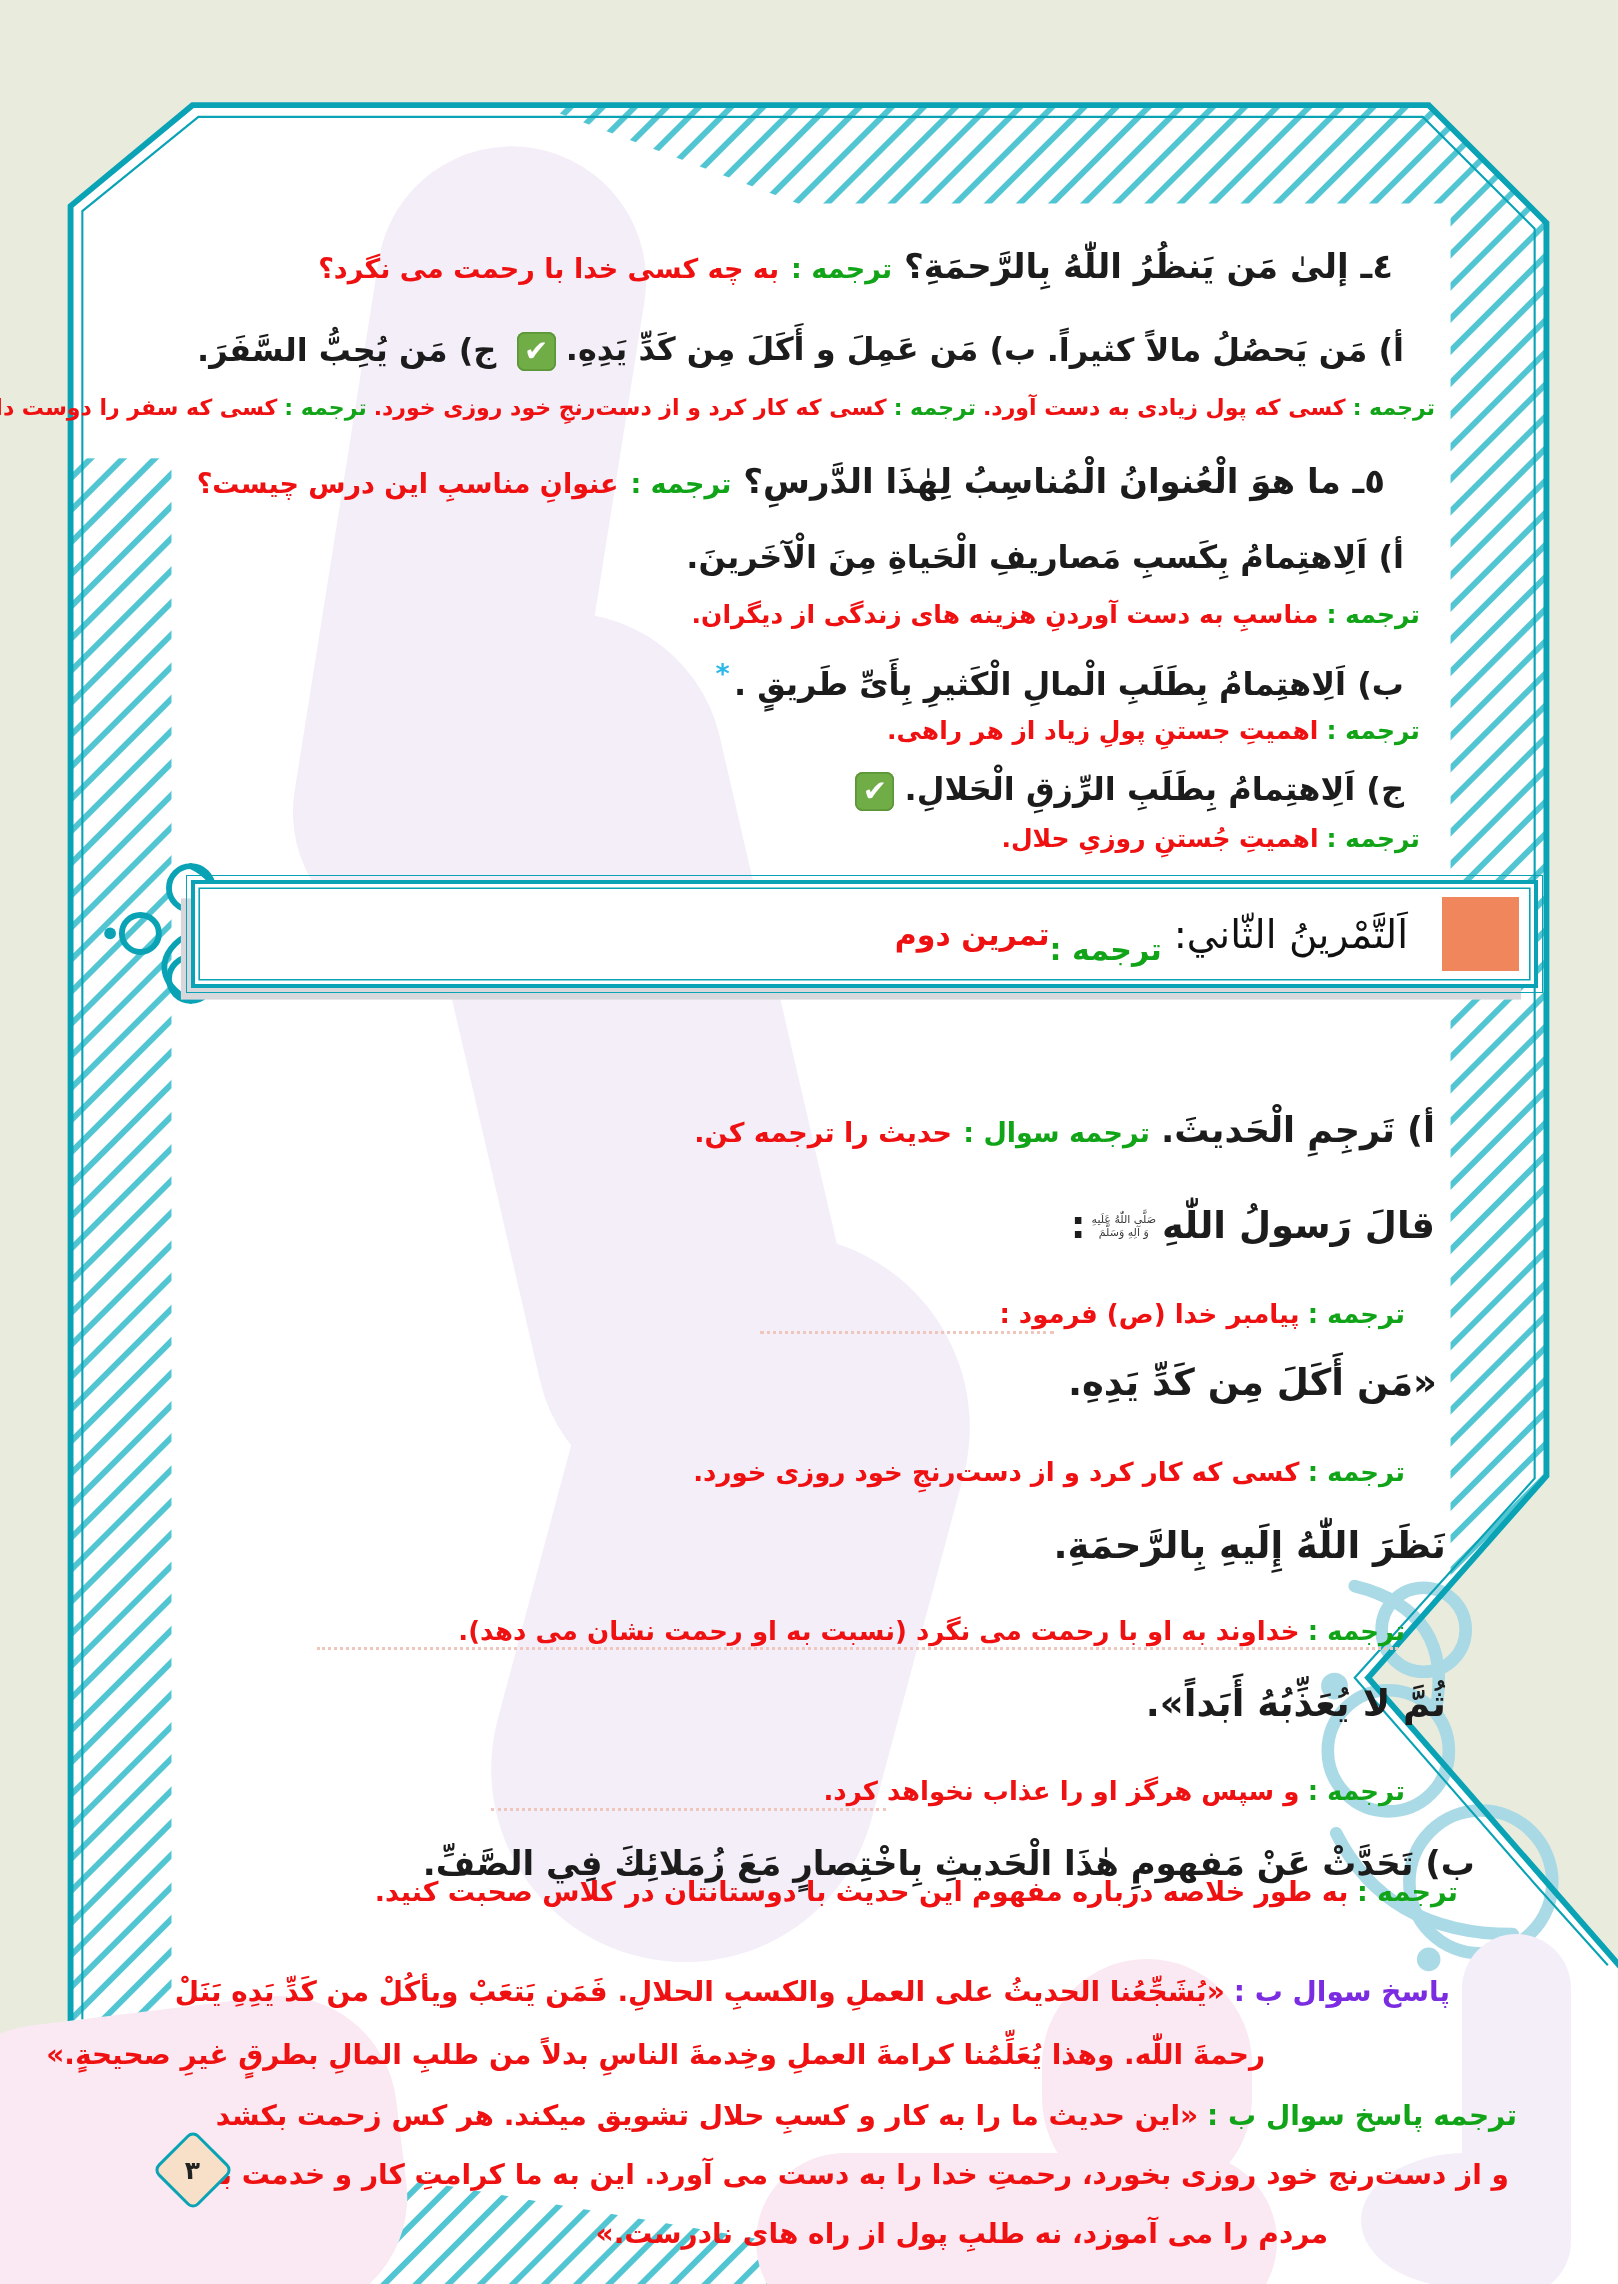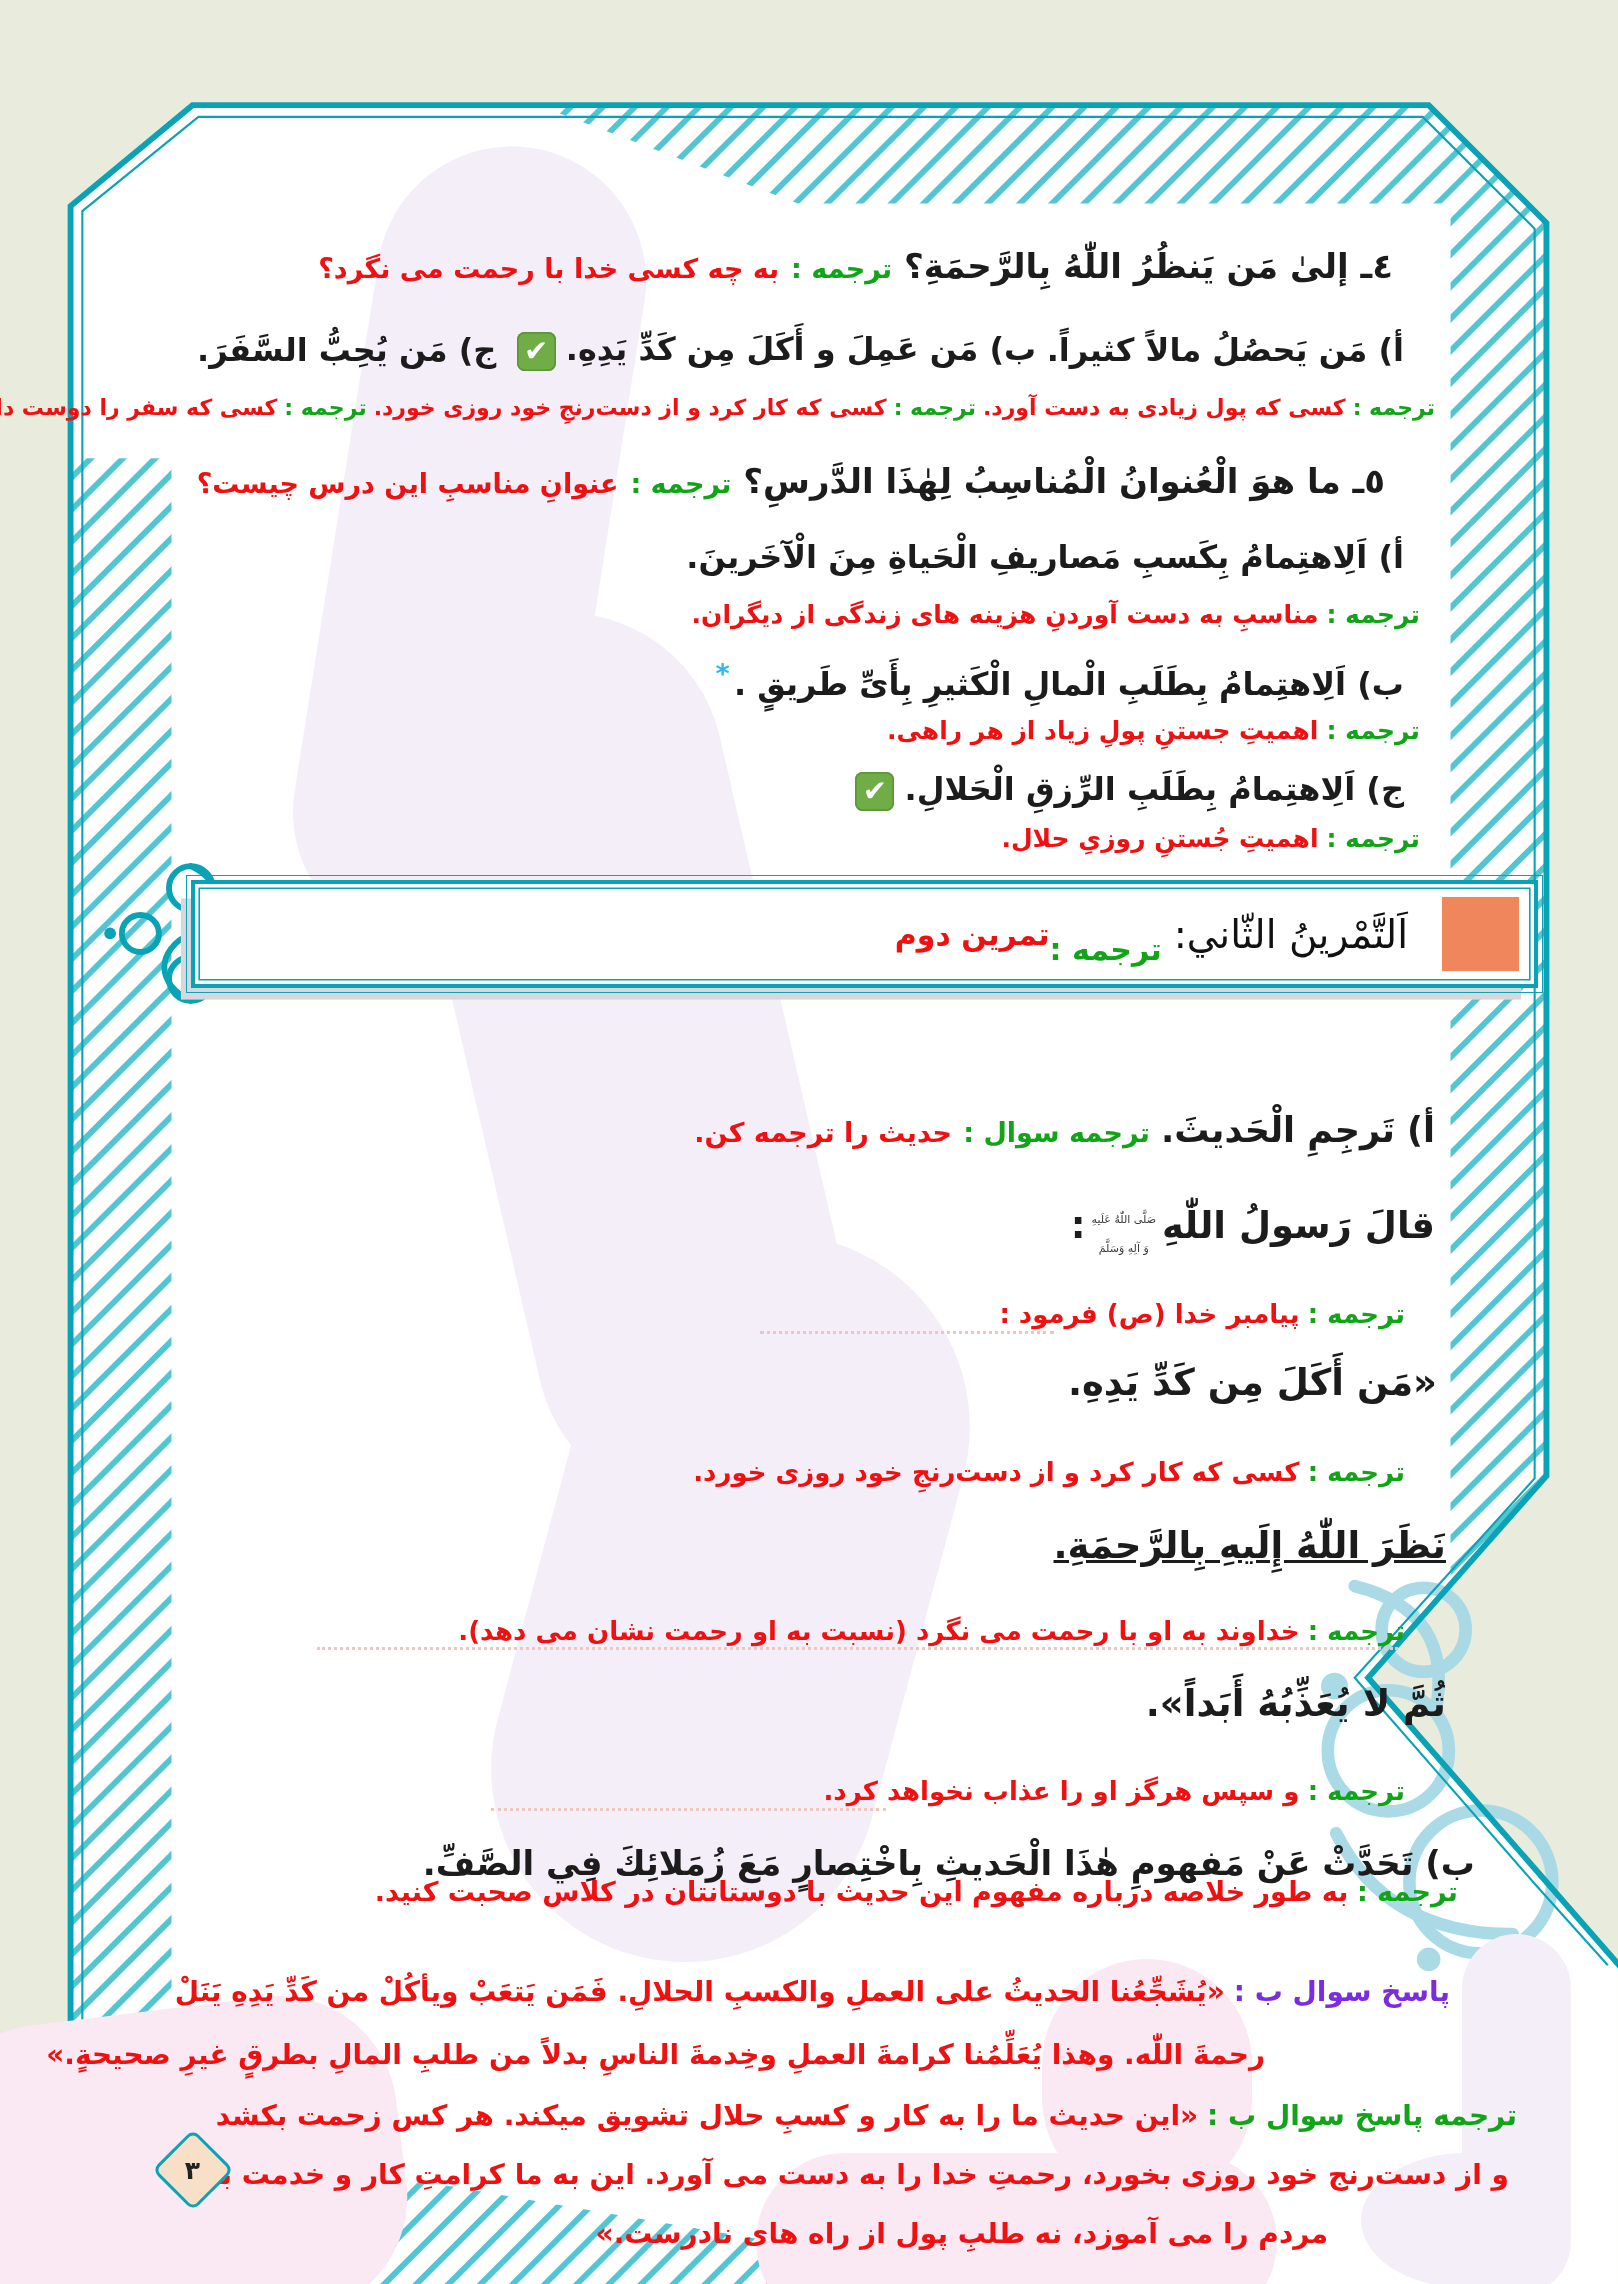--- a/index.html
+++ b/index.html
@@ -26,21 +26,21 @@
   .sz-arbig{font-size:37px;font-weight:700;}
   .sz-trans{font-size:26px;}
   .sz-ans{font-size:28px;}
   .optrow{display:flex;justify-content:space-between;align-items:center;direction:rtl;}
   .chk{display:inline-flex;align-items:center;justify-content:center;
     width:39px;height:39px;background:#71ad47;color:#fff;border-radius:7.6px;
     font-size:29px;margin:0 10px;vertical-align:middle;
     box-shadow:inset 0 0 0 1.7px #5d9639;font-weight:700;}
   .star{color:#2cb8e8;font-size:0.85em;vertical-align:super;margin:0 4.2px;font-weight:700;}
   .saw{display:inline-flex;flex-direction:column;font-size:11px;line-height:1.2;color:#3a3a3a;
-    vertical-align:15px;margin:0 5.9px;font-weight:400;text-align:center;gap:16px;}
+    vertical-align:15px;margin:0 5.9px;font-weight:400;text-align:center;}
   .dots{position:absolute;z-index:2;border-bottom:3.4px dotted #eec6bb;}
   
   .exbox{
     position:absolute;z-index:3;left:192px;top:880px;width:1347px;height:108px;
     background:#fff;border:4.2px solid #0aa3b5;outline:1.7px solid #0aa3b5;outline-offset:4.2px;
     box-shadow:-13.5px 15px 0 -3.4px #d8d8dc, inset 0 0 0 3.4px #fff, inset 0 0 0 5px #0aa3b5;
     display:flex;align-items:center;direction:rtl;padding-right:126px;box-sizing:border-box;
     white-space:nowrap;
   }
   .exbox .title{font-size:39px;font-weight:400;color:#111;margin-left:11.8px;}
@@ -200,21 +200,21 @@
   </div>
 
   <div class="line sz-arbig" style="top:1361px;right:181px;">
     <span class="ar">«مَن أَکَلَ مِن کَدِّ یَدِهِ.</span>
   </div>
   <div class="line sz-trans" style="top:1457px;right:213px;">
     <span class="lbl">ترجمه :</span>
     <span class="fa">کسی که کار کرد و از دست‌رنجِ خود روزی خورد.</span>
   </div>
 
-  <div class="line sz-arbig" style="top:1524px;right:172px;text-decoration:underline;">
+  <div class="line sz-arbig" style="top:1524px;right:172px;">
     <span class="ar">نَظَرَ اللّٰهُ إِلَیهِ بِالرَّحمَةِ.</span>
   </div>
   <div class="line sz-trans" style="top:1616px;right:213px;">
     <span class="lbl">ترجمه :</span>
     <span class="fa">خداوند به او با رحمت می نگرد (نسبت به او رحمت نشان می دهد).</span>
   </div>
 
   <div class="line sz-arbig" style="top:1682px;right:172px;">
     <span class="ar">ثُمَّ لا یُعَذِّبُهُ أَبَداً».</span>
   </div>

